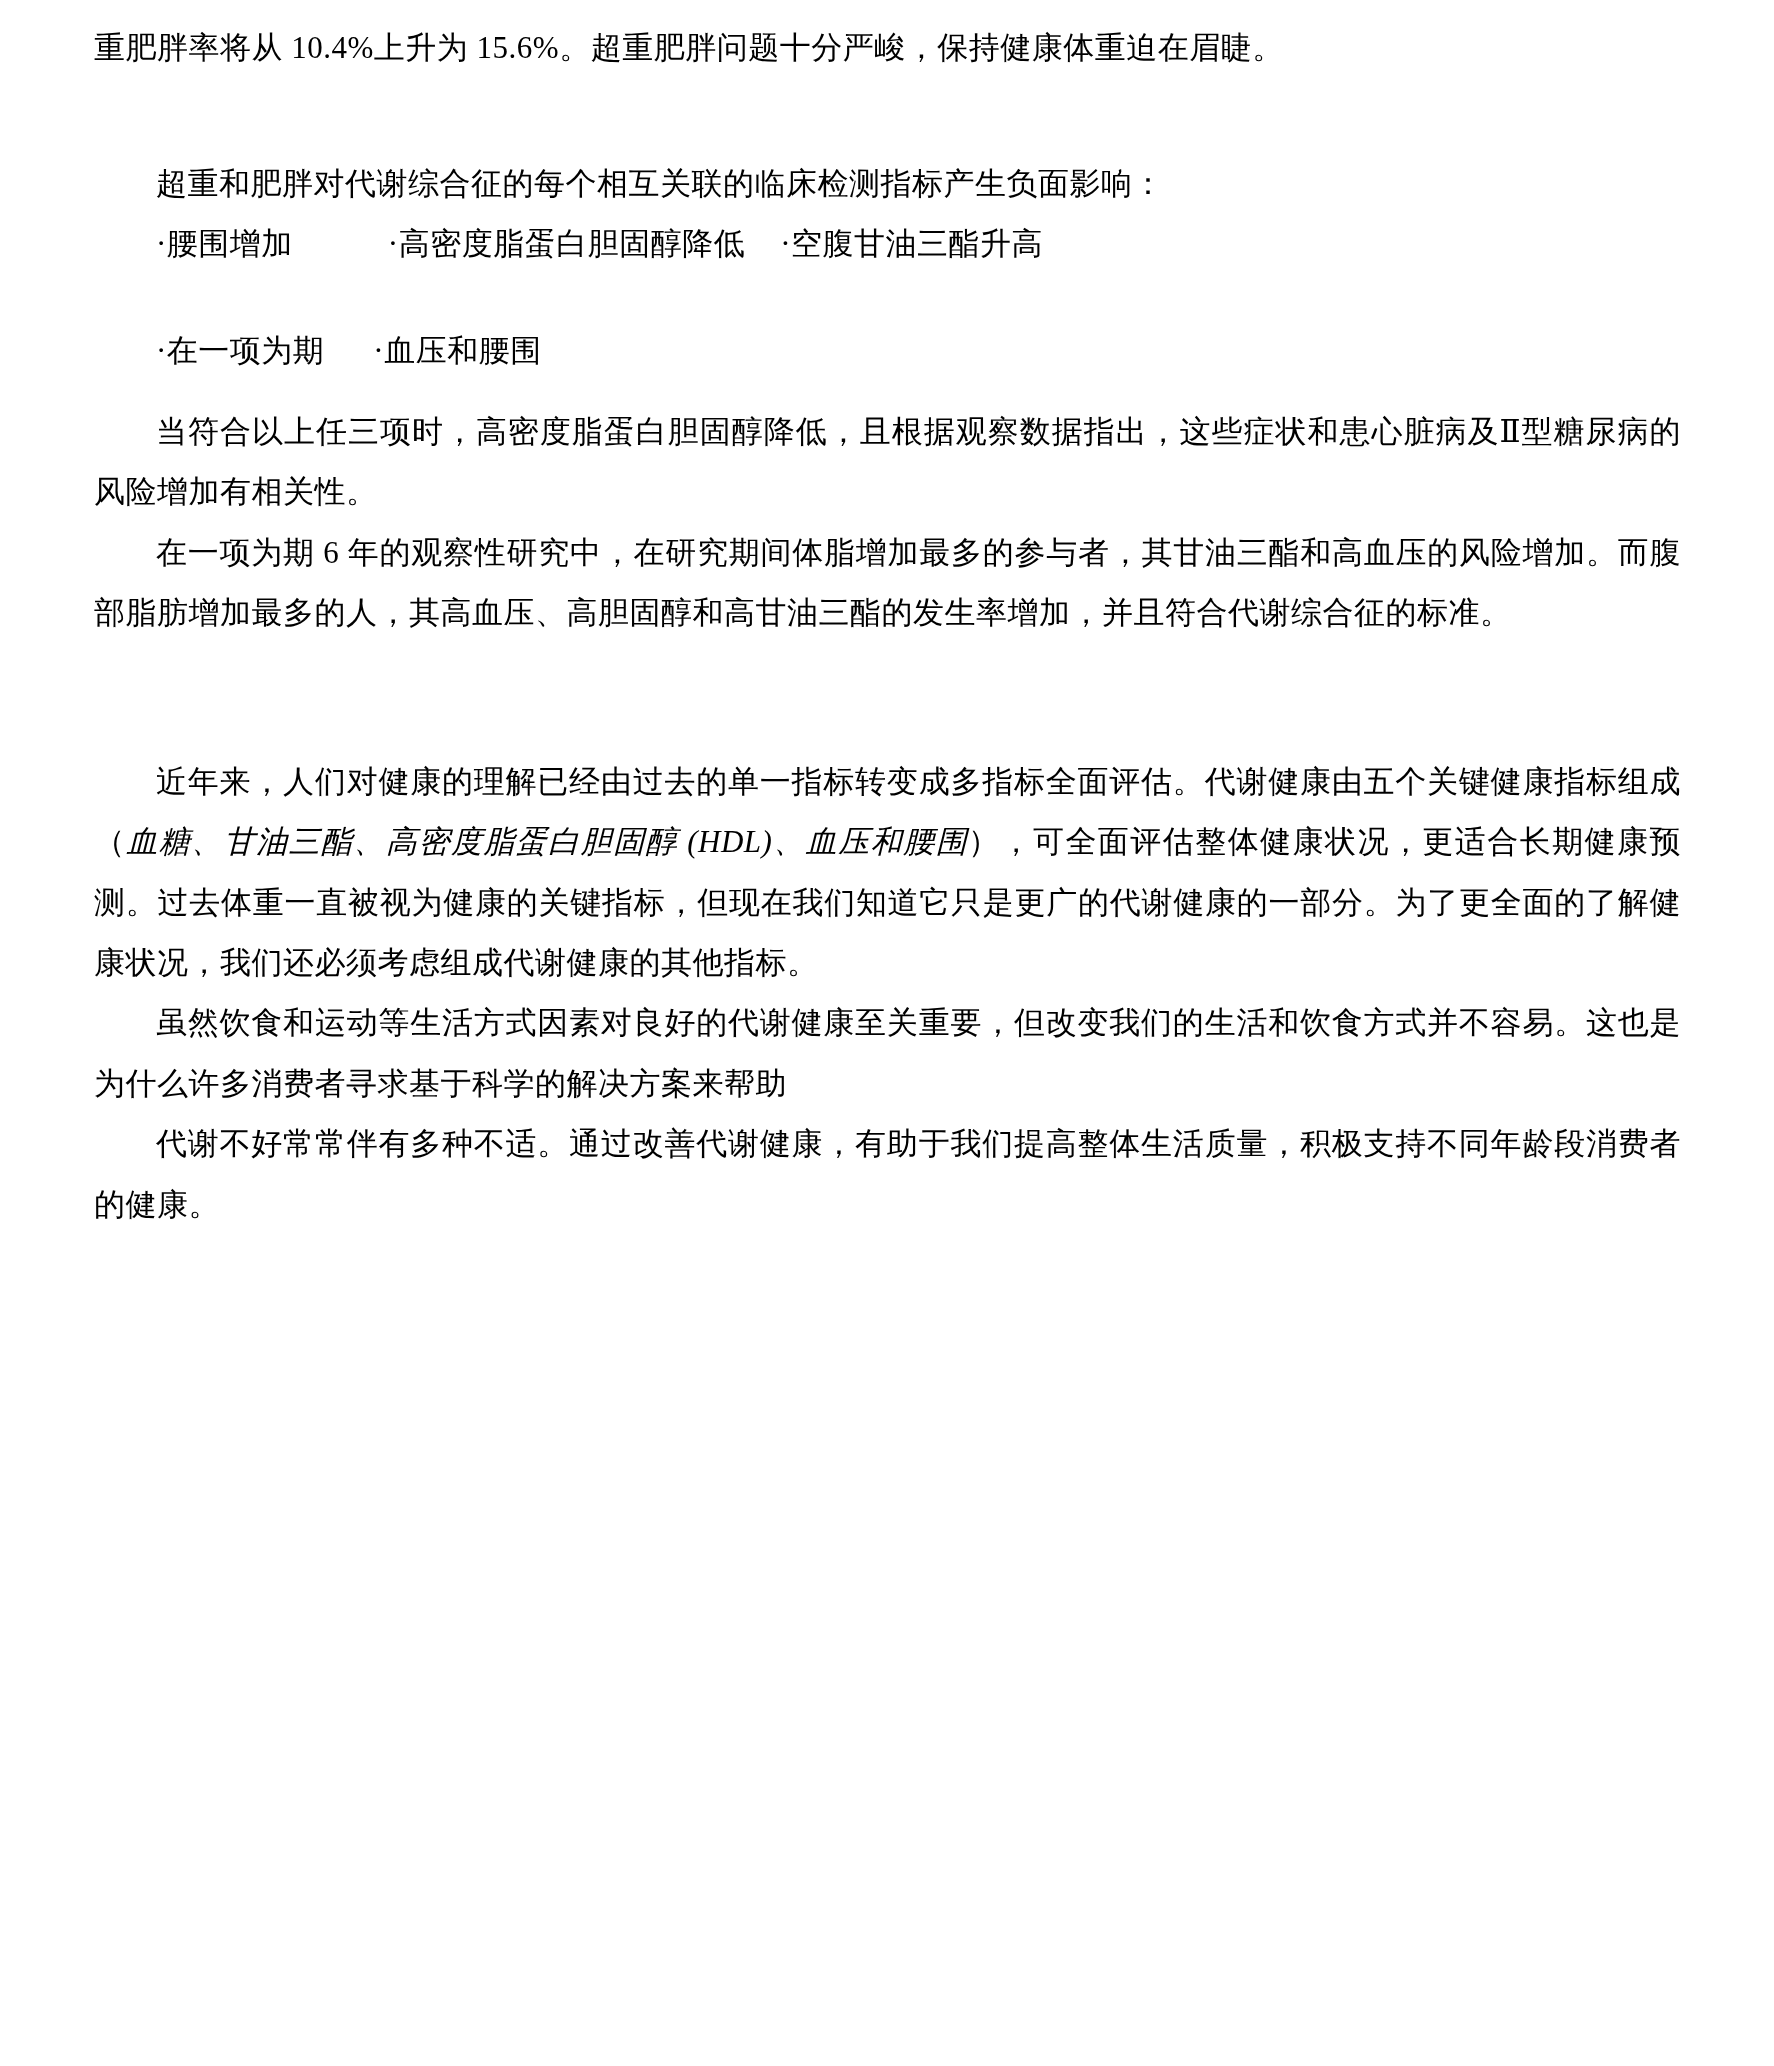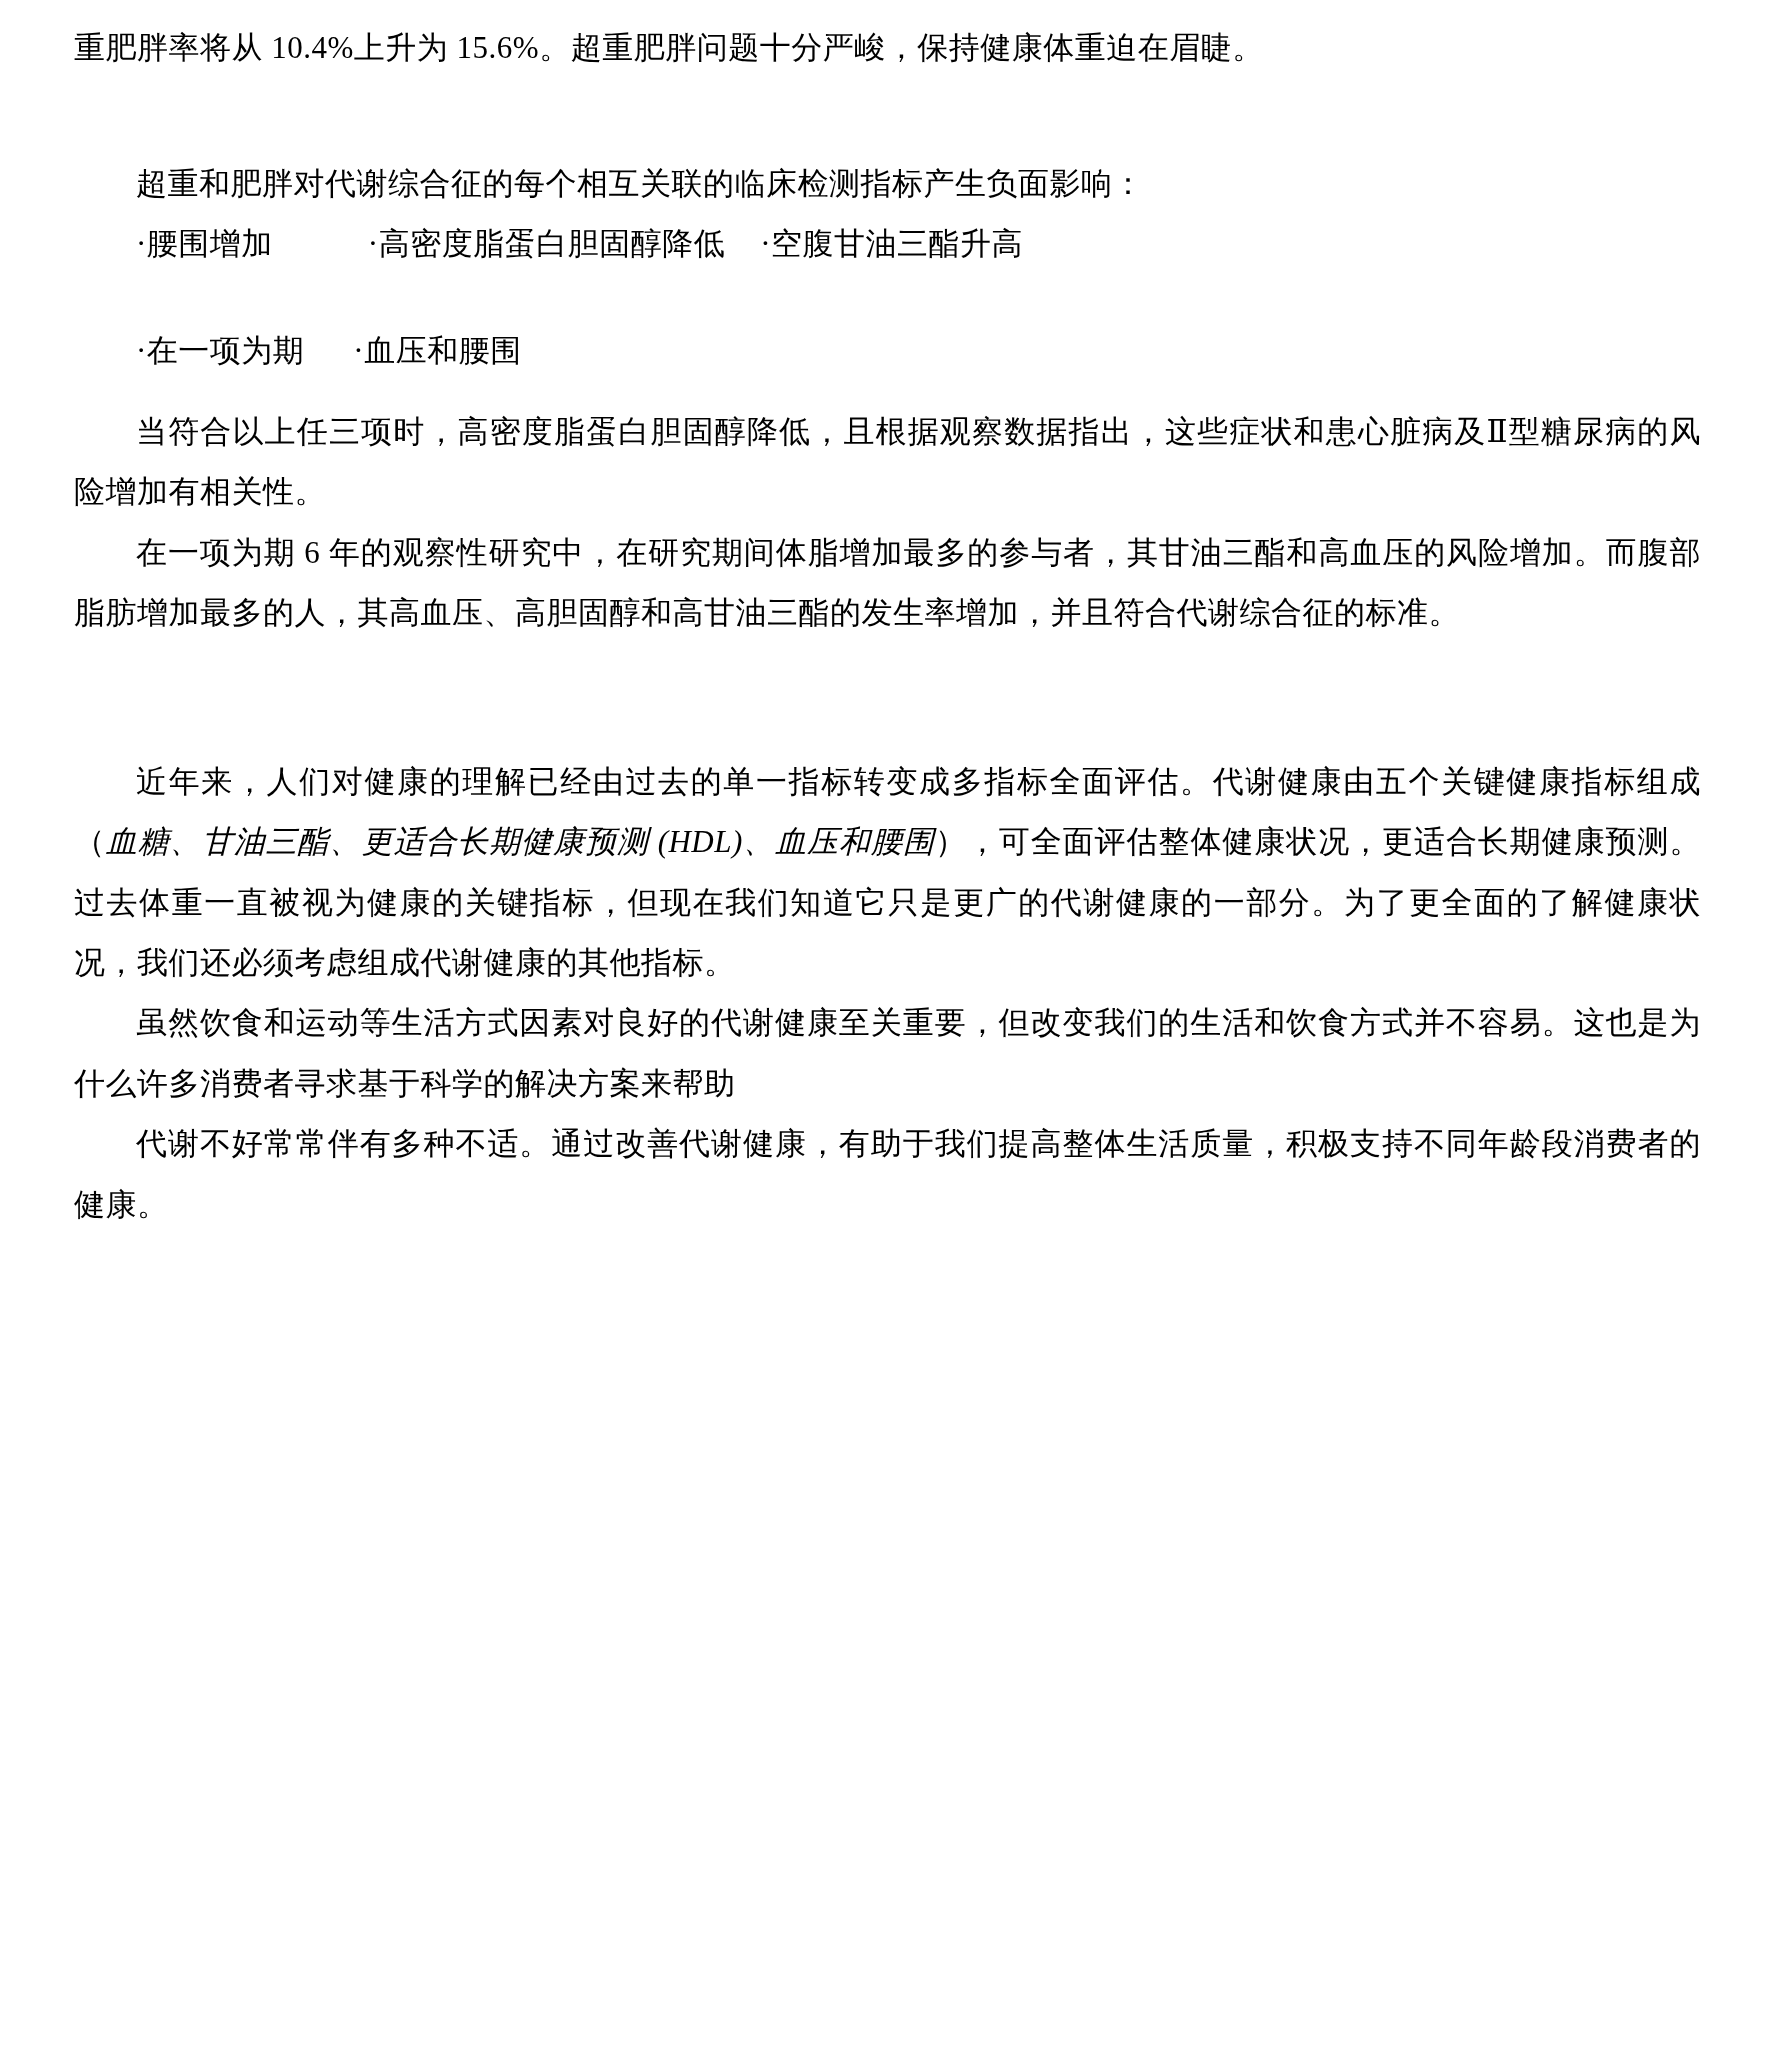--- a/index.html
+++ b/index.html
@@ -12,21 +12,21 @@
     height: 2066px;
     font-family: "Liberation Serif", "DejaVu Serif", serif;
     color: #000000;
     -webkit-font-smoothing: antialiased;
   }
   .page {
     position: relative;
     width: 1775px;
     height: 2066px;
     box-sizing: border-box;
-    padding: 0 74px;
+    padding: 0 94px;
   }
   .doc-body {
     padding-top: 17.5px;
   }
   p {
     margin: 0;
     font-size: 31px;
     line-height: 1.95;
     letter-spacing: 0.5px;
     text-align: justify;
@@ -83,21 +83,21 @@
 
     <div style="height:20.7px"></div>
 
     <p class="indent">当符合以上任三项时，高密度脂蛋白胆固醇降低，且根据观察数据指出，这些症状和患心脏病及Ⅱ型糖尿病的风险增加有相关性。</p>
 
     <p class="indent">在一项为期 6 年的观察性研究中，在研究期间体脂增加最多的参与者，其甘油三酯和高血压的风险增加。而腹部脂肪增加最多的人，其高血压、高胆固醇和高甘油三酯的发生率增加，并且符合代谢综合征的标准。</p>
 
 
     <div class="spacer-xl"></div>
 
-    <p class="indent"><span>近年来，人们对健康的理解已经由过去的单一指标转变成多指标全面评估。代谢健康由五个关键健康指标组成（</span><span class="italic">血糖、甘油三酯、更适合长期健康预测 (HDL)、血压和腰围</span><span>），可全面评估整体健康状况，更适合长期健康预测。过去体重一直被视为健康的关键指标，但现在我们知道它只是更广的代谢健康的一部分。为了更全面的了解健康状况，我们还必须考虑组成代谢健康的其他指标。</span></p>
+    <p class="indent"><span>近年来，人们对健康的理解已经由过去的单一指标转变成多指标全面评估。代谢健康由五个关键健康指标组成（</span><span class="italic">血糖、甘油三酯、高密度脂蛋白胆固醇 (HDL)、血压和腰围</span><span>），可全面评估整体健康状况，更适合长期健康预测。过去体重一直被视为健康的关键指标，但现在我们知道它只是更广的代谢健康的一部分。为了更全面的了解健康状况，我们还必须考虑组成代谢健康的其他指标。</span></p>
 
     <p class="indent">虽然饮食和运动等生活方式因素对良好的代谢健康至关重要，但改变我们的生活和饮食方式并不容易。这也是为什么许多消费者寻求基于科学的解决方案来帮助</p>
 
     <p class="indent">代谢不好常常伴有多种不适。通过改善代谢健康，有助于我们提高整体生活质量，积极支持不同年龄段消费者的健康。</p>
 
   </div>
 </div>
 
 
 </body></html>

